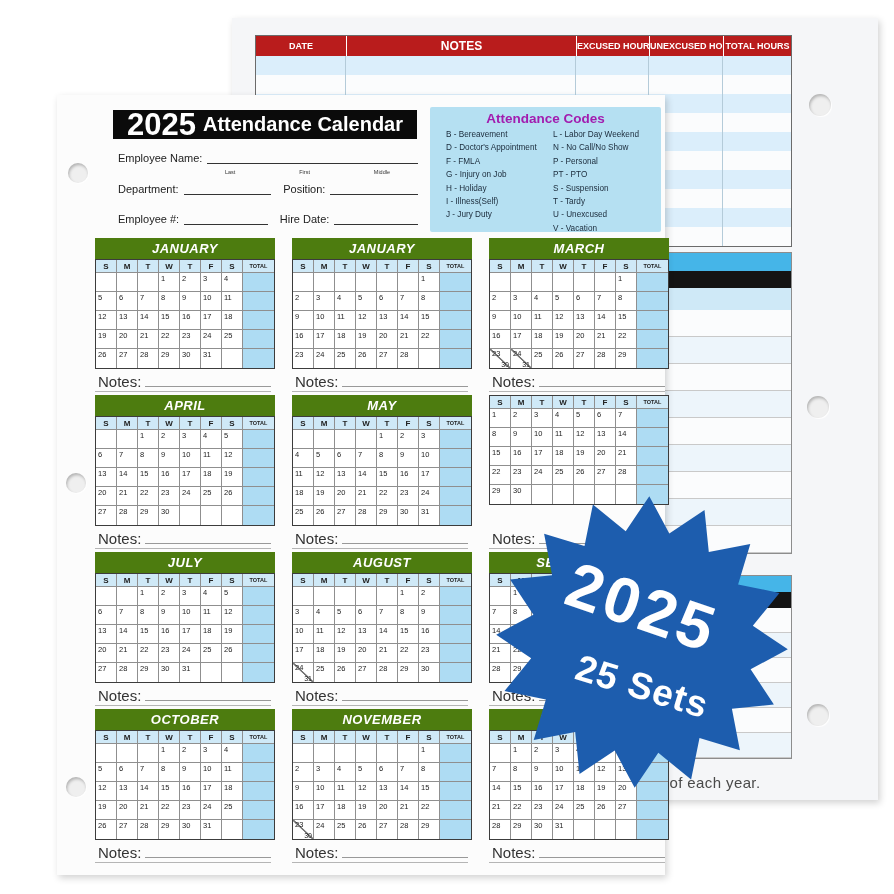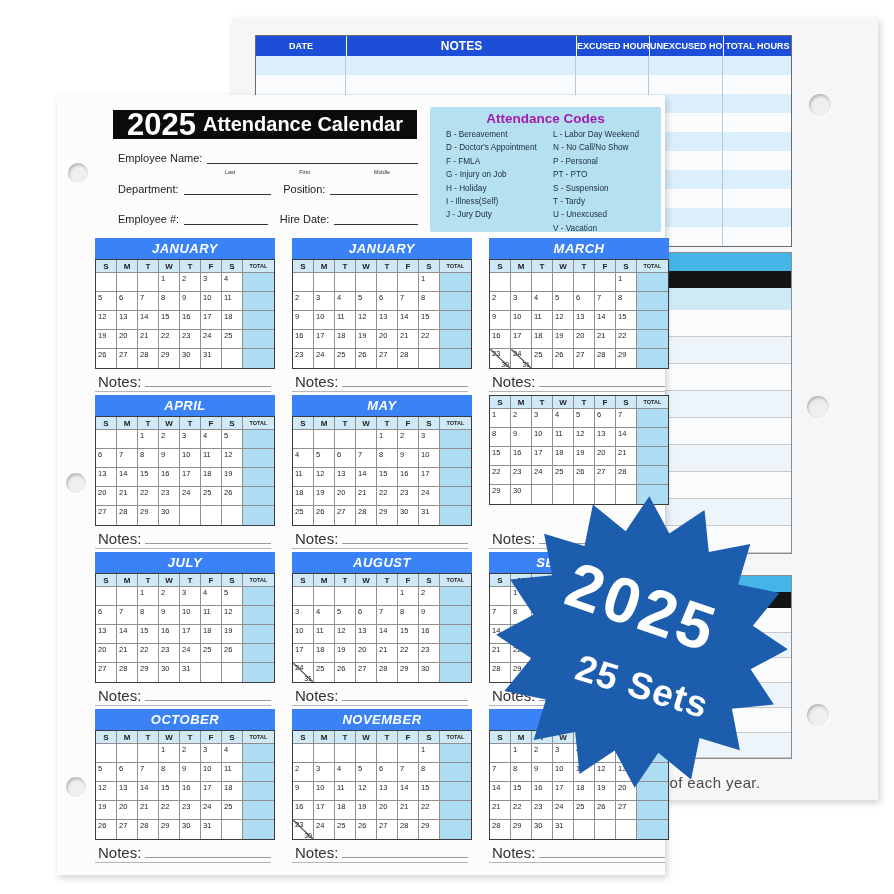--- a/index.html
+++ b/index.html
@@ -5,21 +5,21 @@
   * { margin:0; padding:0; box-sizing:border-box; }
   body { font-family:"Liberation Sans", sans-serif; background:#ffffff; }
   .canvas { position:relative; width:894px; height:894px; background:#ffffff; overflow:hidden; }
 
   .sheet { position:absolute; box-shadow:2px 3px 7px rgba(0,0,0,0.18); }
   .back  { left:232px; top:18px; width:646px; height:782px; background:#f5f6f8; }
   .front { left:57px;  top:95px; width:608px; height:780px; background:#fcfcfc; }
 
   
   .bk-table { position:absolute; left:23px; top:17px; width:537px; border:1px solid #6b6b6b; }
-  .bk-head { display:grid; grid-template-columns:90px 230px 73px 74px 68px; background:#1d4ed8; height:20px; }
+  .bk-head { display:grid; grid-template-columns:90px 230px 73px 74px 68px; background:#b91c1c; height:20px; }
   .bh-cell { color:#fff; font-weight:bold; font-size:9px; line-height:20px; text-align:center; border-left:1px solid #fff; overflow:hidden; white-space:nowrap; }
   .bh-cell.c0 { border-left:none; }
   .bh-cell.c1 { font-size:12px; }
   .bk-row { display:grid; grid-template-columns:90px 230px 73px 74px 68px; height:19px; background:#fbfcfd; }
   .bk-row:nth-child(odd) { background:#dbeefb; }
   .bk-cell { border-right:1px solid #b4cbd9; }
   .bk-cell.c4 { border-right:none; }
 
   .bk-sec { position:absolute; left:23px; width:537px; border:1px solid #8d8d8d; background:#fbfcfd; }
   .sec1 { top:234px; }
@@ -57,21 +57,21 @@
   .f-label { font-size:11px; color:#222; white-space:nowrap; }
   .f-label.second { margin-left:12px; }
   .f-line { flex:1; border-bottom:1px solid #333; height:12px; margin-left:5px; }
   .sublabels { position:absolute; left:168px; top:74px; width:165px; display:flex; justify-content:space-between; }
   .sub { font-size:5.5px; color:#333; }
 
   
   .months { position:absolute; left:38px; top:143px; width:575px;
             display:grid; grid-template-columns:repeat(3,180px); grid-auto-rows:157px; column-gap:17px; }
   .month { position:relative; width:180px; }
-  .m-head { height:21px; background:#3b82f6; color:#fff; text-align:center;
+  .m-head { height:21px; background:#4d7c0f; color:#fff; text-align:center;
             font-style:italic; font-weight:bold; font-size:13px; line-height:21px; letter-spacing:0.5px; }
   .m-grid { display:grid; grid-template-columns:repeat(7,21px) 31px; grid-template-rows:13px repeat(5,19px);
             border:1px solid #3c3c3c; background:#fff; width:180px; }
   .m-grid > div { border-right:1px solid #8f8f8f; border-bottom:1px solid #8f8f8f; }
   .m-grid > div:nth-child(8n) { border-right:none; }
   .m-grid > div:nth-child(n+41) { border-bottom:none; }
   .dh { background:#cfe9f7; font-size:8px; font-weight:bold; color:#222; text-align:center; line-height:13px; }
   .dh.th { font-size:5.5px; }
   .cell { font-size:7.5px; color:#222; padding:1px 0 0 2px; background:#fff; position:relative; }
   .cell.tc { background:#aedcf3; }

